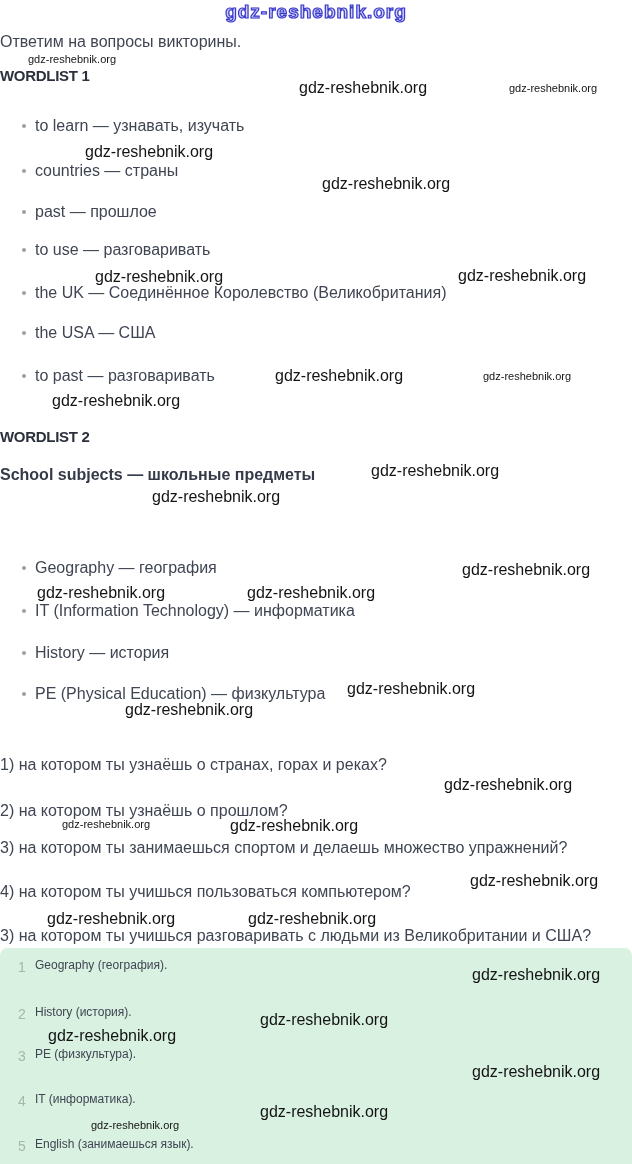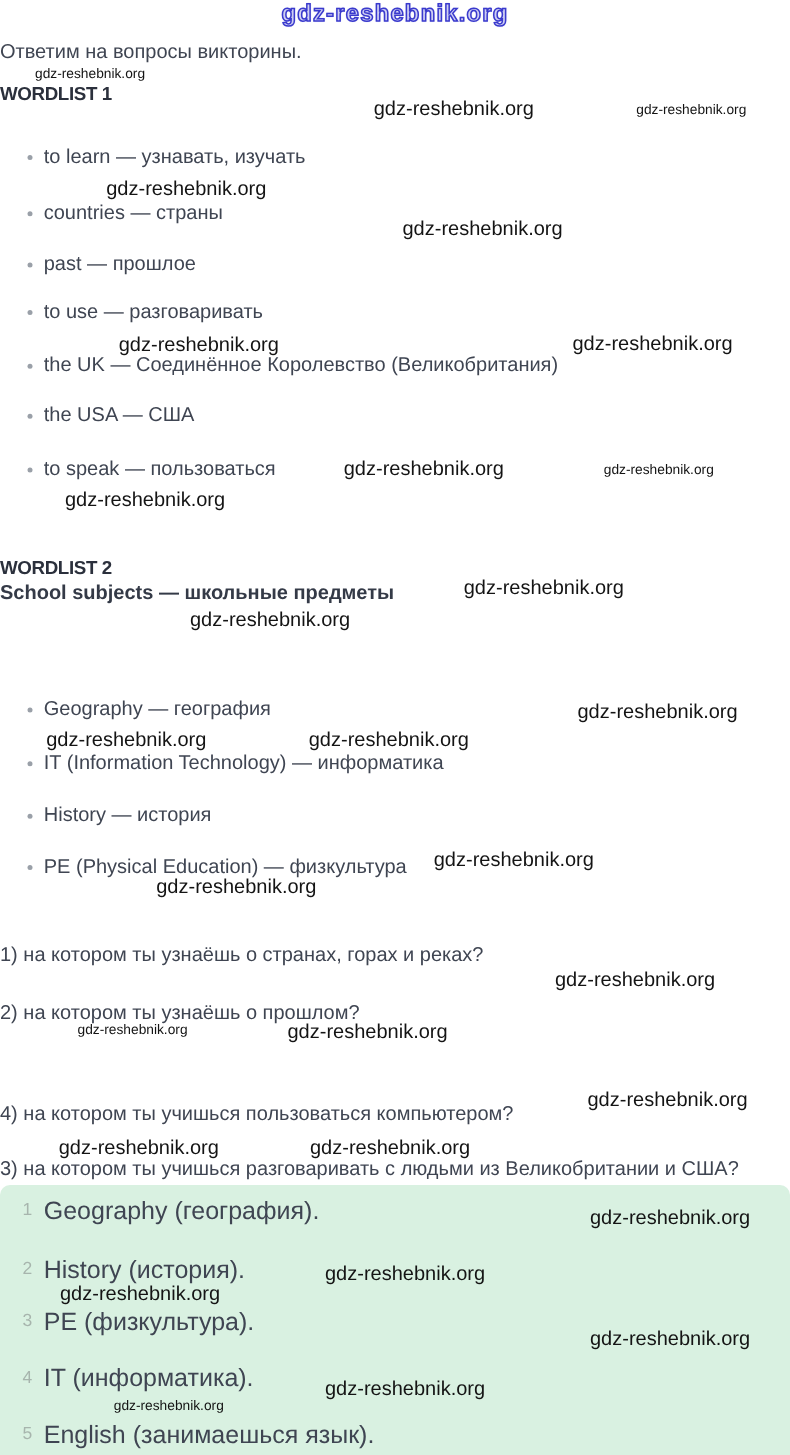--- a/index.html
+++ b/index.html
@@ -75,21 +75,21 @@
     position:absolute;
     left:18px;
     top:1px;
     font-size:14px;
     color:#a7b5ad;
   }
   .atext{
     position:absolute;
     left:35px;
     top:0;
-    font-size:20px;
+    font-size:12px;
     color:#3f4552;
   }
   .wm{
     position:absolute;
     white-space:nowrap;
     font-size:16px;
     color:#141414;
   }
   .wm-small{font-size:11px;}
   .wm-tiny{font-size:11px;}
@@ -128,32 +128,33 @@
   <div class="line" style="top:33px">Ответим на вопросы викторины.</div>
 
   <div class="line wl-title" style="top:67px">WORDLIST 1</div>
 
   <div class="bullet-item" style="top:117px"><span class="dot"></span><span>to learn — узнавать, изучать</span></div>
   <div class="bullet-item" style="top:162px"><span class="dot"></span><span>countries — страны</span></div>
   <div class="bullet-item" style="top:203px"><span class="dot"></span><span>past — прошлое</span></div>
   <div class="bullet-item" style="top:241px"><span class="dot"></span><span>to use — разговаривать</span></div>
   <div class="bullet-item" style="top:284px"><span class="dot"></span><span>the UK — Соединённое Королевство (Великобритания)</span></div>
   <div class="bullet-item" style="top:324px"><span class="dot"></span><span>the USA — США</span></div>
-  <div class="bullet-item" style="top:367px"><span class="dot"></span><span>to speak — пользоваться</span></div>
+  <div class="bullet-item" style="top:367px"><span class="dot"></span><span>to past — разговаривать</span></div>
 
-  <div class="line wl-title" style="top:446px">WORDLIST 2</div>
+  <div class="line wl-title" style="top:428px">WORDLIST 2</div>
   <div class="line subtitle" style="top:466px">School subjects — школьные предметы</div>
 
   <div class="bullet-item" style="top:559px"><span class="dot"></span><span>Geography — география</span></div>
   <div class="bullet-item" style="top:602px"><span class="dot"></span><span>IT (Information Technology) — информатика</span></div>
   <div class="bullet-item" style="top:644px"><span class="dot"></span><span>History — история</span></div>
   <div class="bullet-item" style="top:685px"><span class="dot"></span><span>PE (Physical Education) — физкультура</span></div>
 
   <div class="line" style="top:756px">1) на котором ты узнаёшь о странах, горах и реках?</div>
   <div class="line" style="top:802px">2) на котором ты узнаёшь о прошлом?</div>
+  <div class="line" style="top:839px">3) на котором ты занимаешься спортом и делаешь множество упражнений?</div>
   <div class="line" style="top:883px">4) на котором ты учишься пользоваться компьютером?</div>
   <div class="line" style="top:927px">3) на котором ты учишься разговаривать с людьми из Великобритании и США?</div>
 
   <div class="answers">
     <div class="arow" style="top:10px">
         <span class="anum">1</span>
         <span class="atext">Geography (география).</span>
       </div>
     <div class="arow" style="top:57px">
         <span class="anum">2</span>

